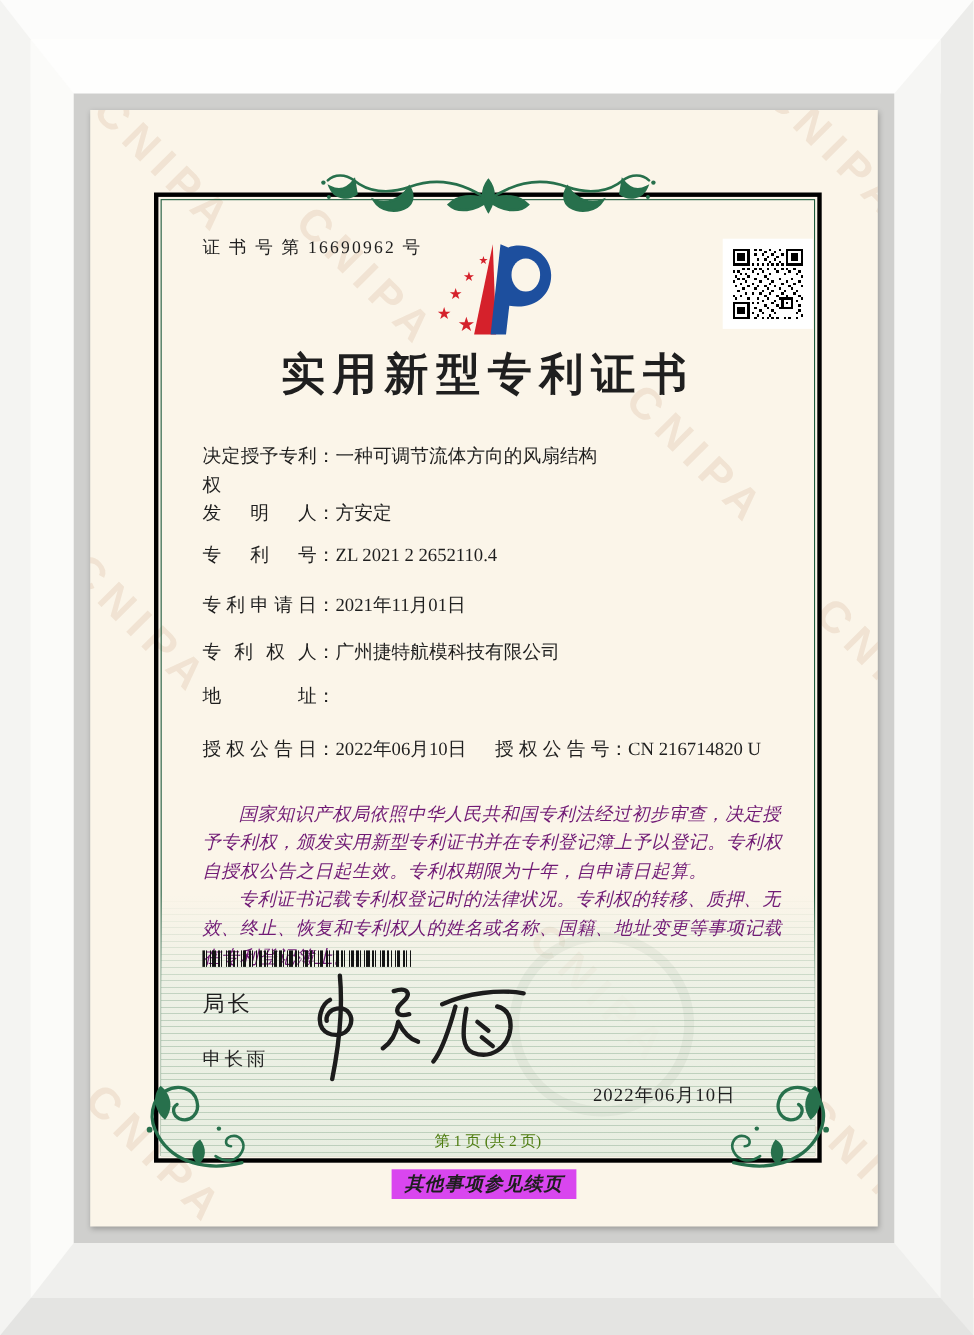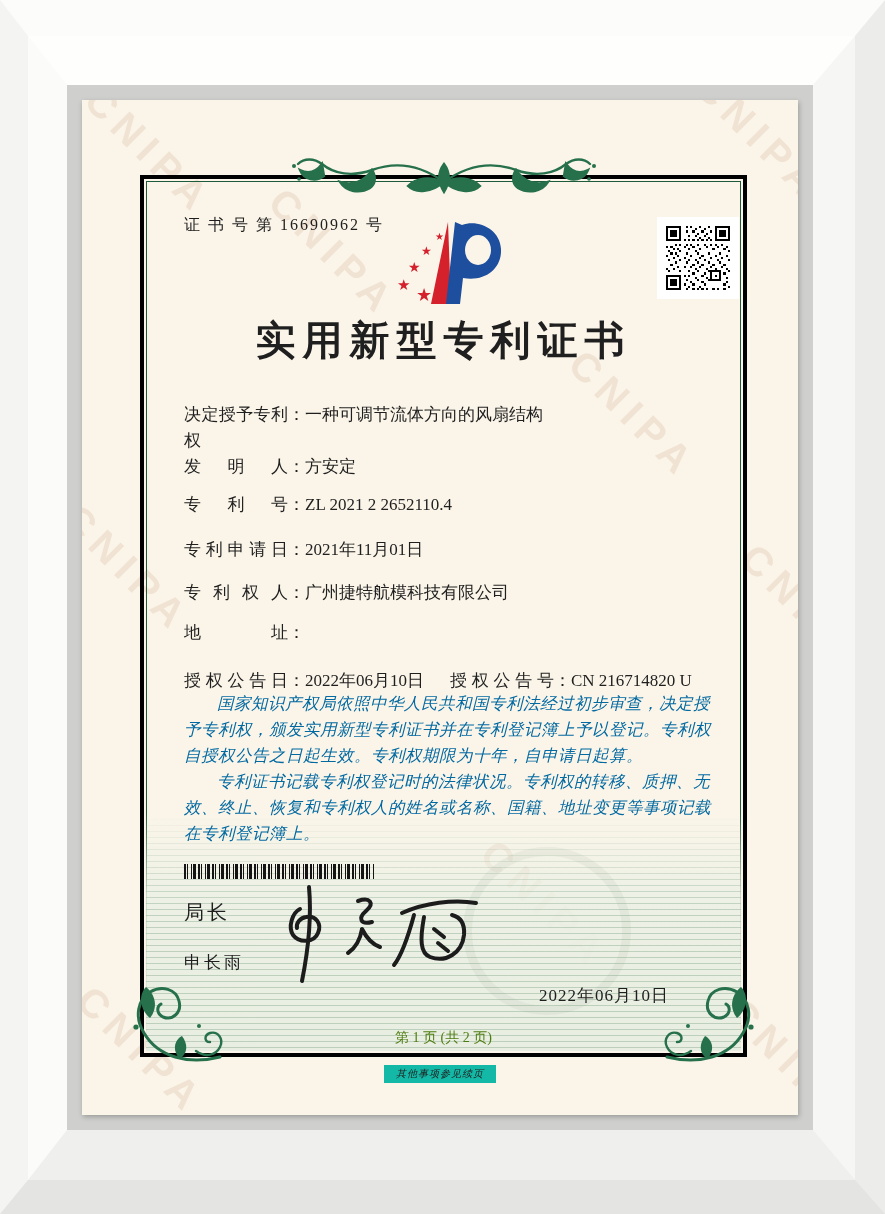--- a/index.html
+++ b/index.html
@@ -39,36 +39,36 @@
   .qrbox{position:absolute;left:513px;top:38px;width:82px;height:82px;background:#fff;
     display:flex;align-items:center;justify-content:center;}
   .title{position:absolute;left:0;right:0;top:134px;text-align:center;font-size:40px;
     font-weight:bold;letter-spacing:7px;}
   .row{position:absolute;left:40px;right:26px;font-size:17px;line-height:26px;}
   .flabel{display:inline-block;width:104px;text-align:justify;text-align-last:justify;vertical-align:top;}
   .fval{vertical-align:top;}
   .addr-val{display:inline-block;width:436px;vertical-align:top;}
   .pair2{margin-left:26px;margin-top:36px;}
   .r1{top:223px}.r2{top:275px}.r3{top:313px}.r4{top:358px}.r5{top:401px}.r6{top:441px}.r7{top:489px}
-  .paras{position:absolute;left:40px;right:30px;top:512px;font-size:16.5px;line-height:26px;
-    font-style:italic;color:#0369a1;}
+  .paras{position:absolute;left:40px;right:30px;top:548px;font-size:16.5px;line-height:26px;
+    font-style:italic;color:#701a75;}
   .paras p{margin:0;text-indent:2em;letter-spacing:.5px;}
   .barcode{position:absolute;left:40px;top:685px;width:190px;height:15px;
     background:repeating-linear-gradient(90deg,#141414 0 2px,transparent 2px 3px,#141414 3px 4px,
     transparent 4px 7px,#141414 7px 8px,transparent 8px 9px,#141414 9px 12px,transparent 12px 14px);}
   .sig-title{position:absolute;left:40px;top:720px;font-family:"Liberation Sans","DejaVu Sans",sans-serif;
     font-size:20px;letter-spacing:3px;}
   .sig-name{position:absolute;left:40px;top:772px;font-family:"Liberation Sans","DejaVu Sans",sans-serif;
     font-size:17px;letter-spacing:3px;}
   .sig-hand{position:absolute;left:118px;top:700px;}
   .issue-date{position:absolute;left:395px;top:805px;font-size:17px;letter-spacing:1px;}
   .page-info{position:absolute;left:0;right:0;top:850px;text-align:center;font-size:14px;color:#4d7c0f;}
   .footer-note{position:absolute;left:0;right:0;top:963px;text-align:center;}
-  .footer-note span{display:inline-block;background:#14b8a6;padding:2px 12px;font-size:10px;
-    font-style:italic;letter-spacing:1px;}
+  .footer-note span{display:inline-block;background:#d946ef;padding:2px 12px;font-size:17px;
+    font-style:italic;letter-spacing:1px;font-weight:bold;}
 </style>
 </head>
 <body>
 
 <div id="frame1">
  <div id="frame2">
   <div id="mat">
    <div id="paper">
 
     <span class="wm" style="left:-14px;top:28px">CNIPA</span>

